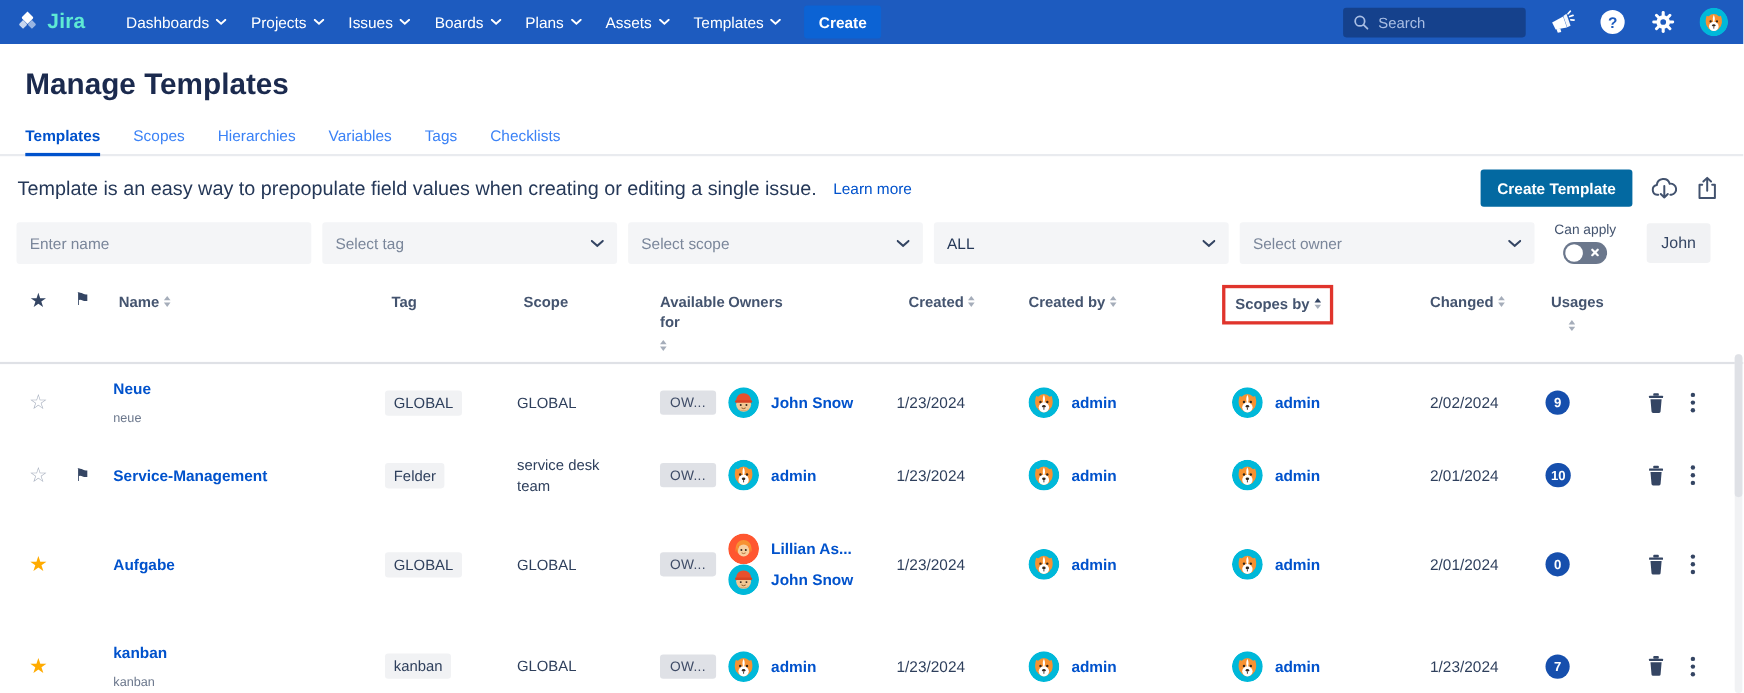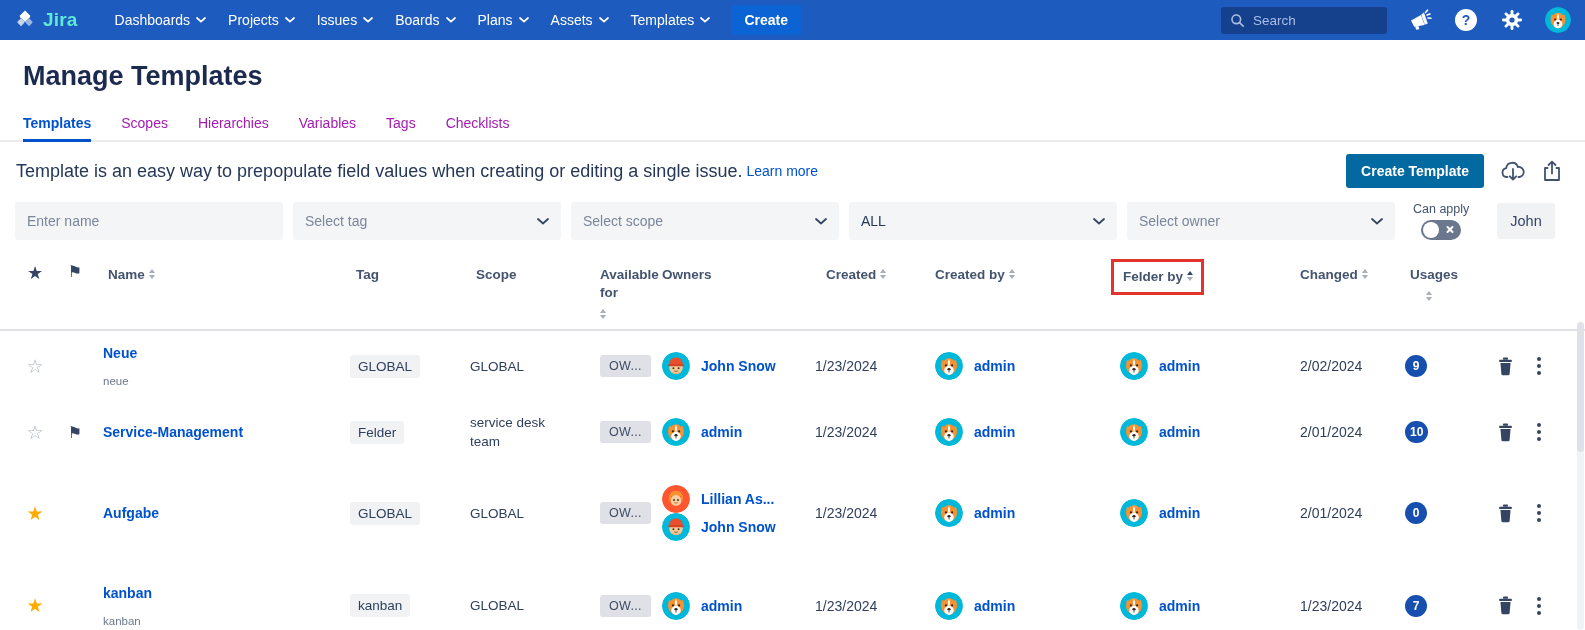--- a/index.html
+++ b/index.html
@@ -20,28 +20,28 @@
   .nav-search input { background:transparent; border:none; outline:none; color:#fff;
     font-size:13.5px; width:120px; font-family:inherit; }
   .nav-search input::placeholder { color:#A9BEE4; }
   .nav-ico { display:flex; align-items:center; justify-content:center; width:26px; height:26px; cursor:pointer; }
   .avatar { width:28px; height:28px; border-radius:50%; display:block; }
   .avatar-sm { width:26px; height:26px; }
 
   
   .page-title { font-size:27px; font-weight:700; color:#1B2A4E; padding:21px 0 0 23px; }
   .tabs { display:flex; gap:30px; padding:0 0 0 23px; margin-top:23px; border-bottom:2px solid #E9EBEF; }
-  .tab { font-size:14px; color:#a21caf; padding-bottom:9px; cursor:pointer; position:relative; }
+  .tab { font-size:14px; color:#3b82f6; padding-bottom:9px; cursor:pointer; position:relative; }
   .tab.active { color:#0052CC; font-weight:700; }
   .tab.active::after { content:""; position:absolute; left:0; right:0; bottom:-2px; height:3px; background:#0052CC; }
 
   
   .desc-row { display:flex; align-items:center; padding:12px 23px 0 16px; }
   .desc { font-size:18px; color:#253858; }
-  .learn-more { color:#0052CC; cursor:pointer; margin-left:4px; font-size:14px; }
+  .learn-more { color:#0052CC; cursor:pointer; margin-left:15px; font-size:14px; }
   .desc-actions { margin-left:auto; display:flex; align-items:center; gap:17px; }
   .create-template-btn { background:#0369a1; color:#fff; border:none; border-radius:3px;
     font-size:14px; font-weight:700; padding:9px 15px; cursor:pointer; }
   .tool-ico { display:flex; align-items:center; cursor:pointer; }
 
   
   .filters { display:flex; align-items:center; gap:10px; padding:14px 25px 0 15px; }
   .f-box { width:268px; height:38px; background:#F4F5F7; border-radius:3px; display:flex;
     align-items:center; padding:0 12px; font-size:14px; cursor:pointer; }
   .f-box input { border:none; background:transparent; outline:none; width:100%; font-size:14px; font-family:inherit; color:#172B4D; }
@@ -334,21 +334,21 @@
     </div>
   <div class="th">
       <span class="lbl">Created by</span>
       <span class="sort">
         <i class="up"></i>
         <i class="dn"></i>
       </span>
     </div>
   <div class="th">
     <span class="hl-box">
-      <span class="lbl">Felder by</span>
+      <span class="lbl">Scopes by</span>
       <span class="sort active">
           <i class="up"></i>
           <i class="dn"></i>
         </span>
     </span>
   </div>
   <div class="th">
       <span class="lbl">Changed</span>
       <span class="sort">
         <i class="up"></i>

